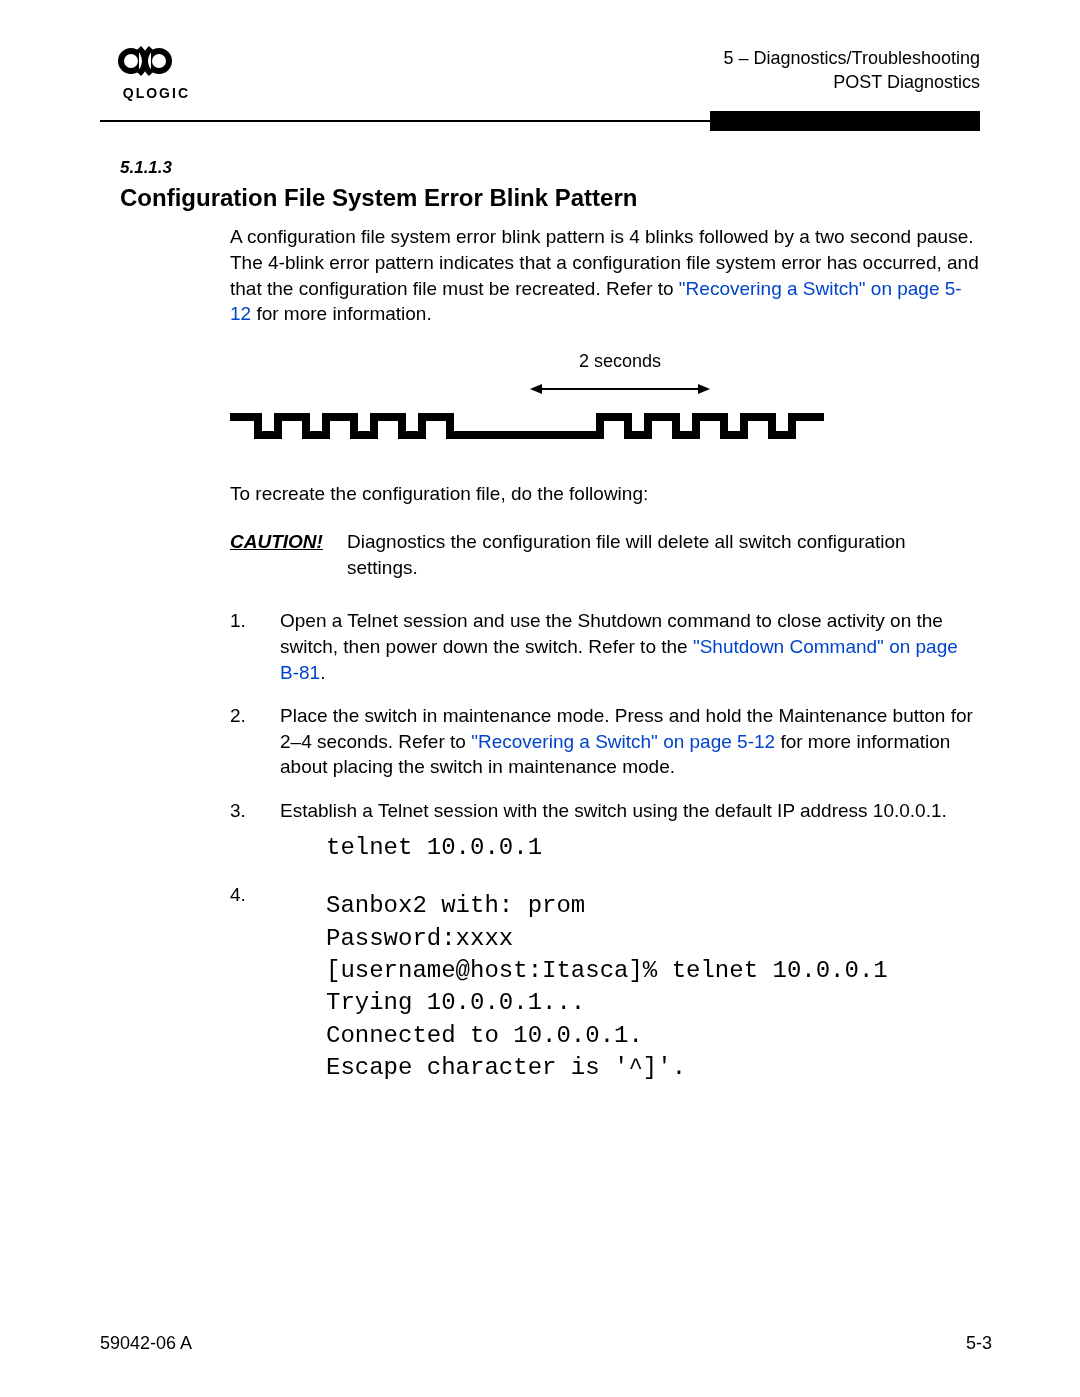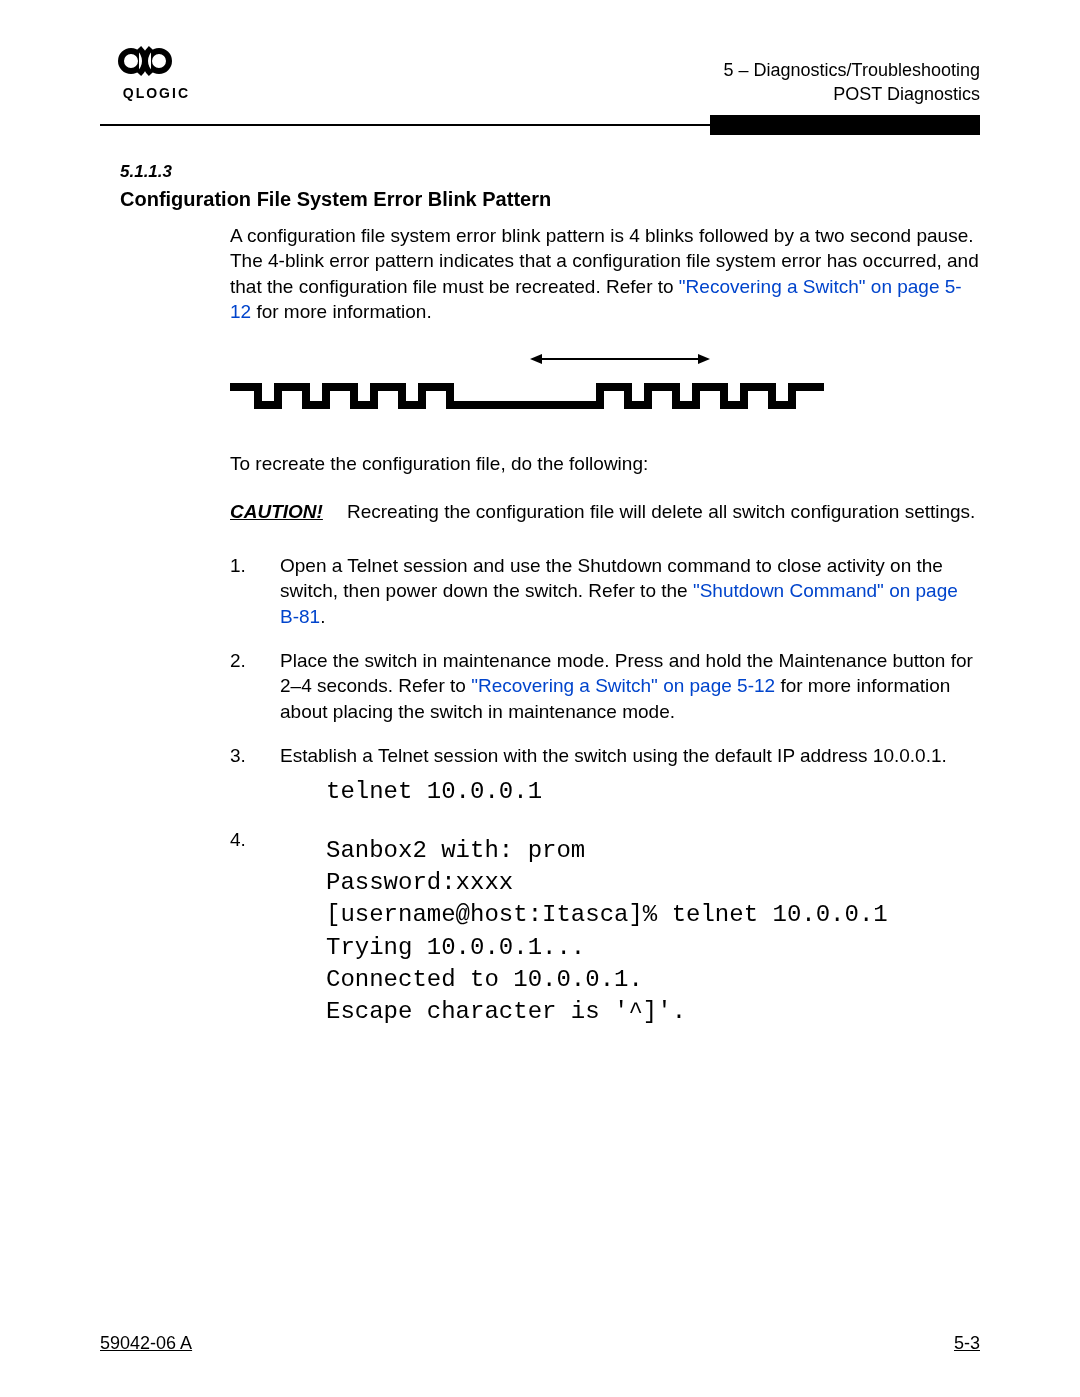--- a/index.html
+++ b/index.html
@@ -18,50 +18,49 @@
   }
   .header {
     display: flex;
     justify-content: space-between;
     align-items: flex-start;
     margin-bottom: 8px;
   }
   .logo-block { width: 90px; text-align: right; }
   .logo-block svg { display: block; margin: 0 auto; }
   .logo-text { font-size: 14px; letter-spacing: 2px; font-weight: bold; margin-top: 2px; }
-  .hdr-right { text-align: right; font-size: 18px; margin-top: 18px; }
+  .hdr-right { text-align: right; font-size: 18px; margin-top: 6px; }
   .rule-row { display: flex; margin-bottom: 26px; }
   .rule-thin { flex: 1; border-top: 2px solid #000; margin-top: 9px; }
   .rule-thick { width: 270px; height: 20px; background: #000; }
   .content { padding-left: 20px; }
   .sec-num { font-weight: bold; font-style: italic; font-size: 17px; margin-bottom: 2px; }
-  .title { font-size: 20px; font-weight: bold; margin-bottom: 10px; }
+  .title { font-size: 24px; font-weight: bold; margin-bottom: 10px; }
   .body-indent { margin-left: 110px; }
   .para { margin-bottom: 22px; }
   .link { color: #0044cc; }
   .diagram-wrap { margin: 10px 0 30px 0; }
   .diagram-label { text-align: center; font-size: 18px; margin-bottom: 4px; padding-left: 30px; }
   .arrow-row { text-align: center; margin-bottom: 2px; padding-left: 30px; }
   .caution-row { display: flex; gap: 22px; margin-bottom: 28px; justify-content: flex-end; }
   .caution-label { font-weight: bold; font-style: italic; text-decoration: underline; min-width: 95px; }
   .caution-text { flex: 1; }
   ol.steps { list-style: none; counter-reset: step; padding-left: 0; }
   ol.steps > li { counter-increment: step; display: flex; gap: 22px; margin-bottom: 18px; }
   ol.steps > li::before { content: counter(step) "."; min-width: 28px; }
   .step-text { flex: 1; }
   .mono { font-family: "Courier New", monospace; font-size: 24px; white-space: pre; margin: 8px 0 0 46px; line-height: 1.35; }
   .footer {
     position: absolute;
     bottom: 42px;
     left: 100px;
-    right: 100px;
+    right: 88px;
     display: flex;
     justify-content: space-between;
     font-size: 18px;
-    text-decoration: underline;
   }
 </style>
 </head>
 <body>
 
 <div class="page">
   <div class="header">
     <div class="logo-block">
       <svg width="70" height="42" viewBox="0 0 70 42">
         <path d="M8 21 a13 13 0 1 1 26 0 a13 13 0 1 1 -26 0 M14 21 a7 7 0 1 0 14 0 a7 7 0 1 0 -14 0" fill="#000"></path>
@@ -86,39 +85,40 @@
   <div class="content">
     <div class="sec-num">5.1.1.3</div>
     <div class="title">Configuration File System Error Blink Pattern</div>
 
     <div class="body-indent">
       <p class="para">
         <span>A configuration file system error blink pattern is 4 blinks followed by a two second pause. The 4-blink error pattern indicates that a configuration file system error has occurred, and that the configuration file must be recreated. Refer to </span><a class="link">"Recovering a Switch" on page 5-12</a><span> for more information.</span>
       </p>
 
       <div class="diagram-wrap">
+        <div class="diagram-label">2 seconds</div>
         <div class="arrow-row">
           <svg width="180" height="14" viewBox="0 0 180 14">
             <line x1="6" y1="7" x2="174" y2="7" stroke="#000" stroke-width="2"></line>
             <polygon points="0,7 12,2 12,12" fill="#000"></polygon>
             <polygon points="180,7 168,2 168,12" fill="#000"></polygon>
           </svg>
         </div>
         <svg width="640" height="40" viewBox="0 0 640 40">
           <path d="M0 12 h28 v18 h20 v-18 h28 v18 h20 v-18 h28 v18 h20 v-18 h28 v18 h20 v-18 h28 v18
                    h150
                    v-18 h28 v18 h20 v-18 h28 v18 h20 v-18 h28 v18 h20 v-18 h28 v18 h20 v-18 h28" fill="none" stroke="#000" stroke-width="8" stroke-linecap="square"></path>
         </svg>
       </div>
 
       <p class="para">To recreate the configuration file, do the following:</p>
 
       <div class="caution-row">
         <div class="caution-label">CAUTION!</div>
-        <div class="caution-text">Recreating the configuration file will delete all switch configuration settings.</div>
+        <div class="caution-text">Diagnostics the configuration file will delete all switch configuration settings.</div>
       </div>
 
       <ol class="steps">
         <li>
           <div class="step-text">
             <span>Open a Telnet session and use the Shutdown command to close activity on the switch, then power down the switch. Refer to the </span><a class="link">"Shutdown Command" on page B-81</a><span>.</span>
           </div>
         </li>
         <li>
           <div class="step-text">

